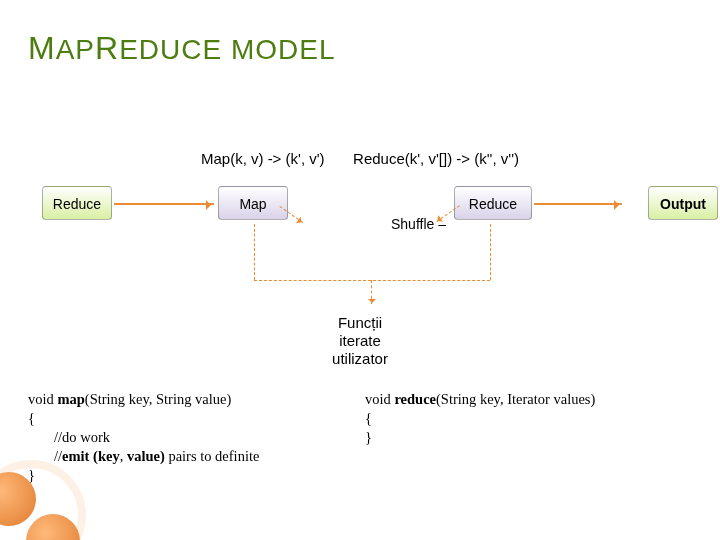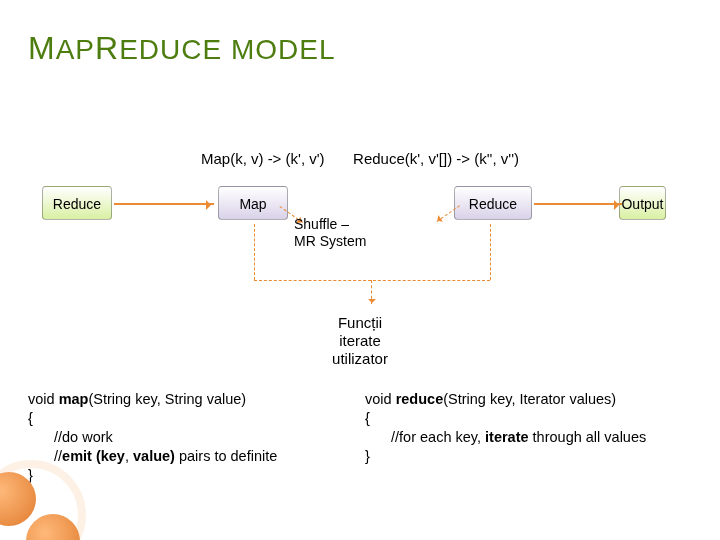--- a/index.html
+++ b/index.html
@@ -10,43 +10,43 @@
   .title .big { font-size: 32px; }
 
   .sig-row { position: absolute; top: 150px; left: 0; width: 720px; text-align: center; }
   .sig { font-size: 15px; margin: 0 12px; display: inline-block; }
 
   .flow { position: absolute; top: 186px; left: 0; width: 720px; height: 66px; }
   .box { position: absolute; top: 0; height: 34px; line-height: 34px; text-align: center; border-radius: 4px; font-size: 14px; border: 1px solid rgba(0,0,0,.3); }
   .input  { left: 42px;  width: 70px; background: linear-gradient(#fff,#d9f0a3); }
   .map    { left: 218px; width: 70px; background: linear-gradient(#fff,#d9d2e9); }
   .reduce { left: 454px; width: 78px; background: linear-gradient(#fff,#d9d2e9); }
-  .output { left: 619px; width: 47px; background: linear-gradient(#fff,#d9f0a3); }
+  .output { left: 648px; width: 70px; background: linear-gradient(#fff,#d9f0a3); font-weight: bold; }
 
-  .shuffle { position: absolute; top: 30px; left: 294px; width: 152px; text-align: left; font-size: 14px; line-height: 17px; }
+  .shuffle { position: absolute; top: 30px; left: 294px; width: 152px; text-align: right; font-size: 14px; line-height: 17px; }
 
   .hline { position: absolute; top: 17px; height: 0; border-top: 2px solid #eb8c34; }
   .hline::after { content: ""; position: absolute; right: -2px; top: -5px; border: 5px solid transparent; border-left-color: #eb8c34; }
   .l1 { left: 114px; width: 100px; }
   .l2 { left: 534px; width: 88px;  }
 
   .y-arrow { position: absolute; border-top: 1.5px dashed #eb8c34; }
   .y-arrow::after { content: ""; position: absolute; right: -3px; top: -4px; border: 4px solid transparent; border-left-color: #eb8c34; }
   .ya1 { left: 280px; top: 20px;  width: 28px; transform: rotate(35deg);  transform-origin: left top; }
   .ya2 { left: 460px; top: 20px;  width: 28px; transform: rotate(145deg); transform-origin: left top; }
 
   .down1 { position: absolute; left: 254px; top: 38px; width: 0; height: 56px; border-left: 1.5px dashed #eb8c34; }
   .down2 { position: absolute; left: 490px; top: 38px; width: 0; height: 56px; border-left: 1.5px dashed #eb8c34; }
   .bridge { position: absolute; left: 254px; top: 94px; width: 236px; height: 0; border-top: 1.5px dashed #eb8c34; }
   .downv  { position: absolute; left: 371px; top: 94px; width: 0; height: 24px; border-left: 1.5px dashed #eb8c34; }
   .downv::after { content: ""; position: absolute; left: -4px; bottom: -3px; border: 4px solid transparent; border-top-color: #eb8c34; }
 
   .funcdef { position: absolute; top: 314px; left: 0; width: 720px; text-align: center; font-size: 15px; line-height: 18px; }
 
-  .code-row { position: absolute; top: 390px; left: 28px; right: 44px; display: flex; gap: 26px; font-size: 14.5px; line-height: 19px; }
+  .code-row { position: absolute; top: 390px; left: 28px; right: 44px; display: flex; gap: 26px; font-size: 14.5px; line-height: 19px; font-family: Liberation Serif, serif; }
   .code-col { flex: 1; white-space: pre; }
   .code-col .indent { padding-left: 26px; display: block; }
   b { font-weight: 700; }
 
   .dot { position: absolute; width: 54px; height: 54px; border-radius: 50%; background: radial-gradient(circle at 35% 35%, #ffb97a, #e07b2e); }
   .dot1 { left: -18px; bottom: 14px; }
   .dot2 { left: 26px;  bottom: -28px; }
   .halo { position: absolute; left: -24px; bottom: -30px; width: 110px; height: 110px; border-radius: 50%; border: 8px solid rgba(235,140,52,.12); }
 </style>
 </head>
@@ -69,40 +69,39 @@
     <div class="box reduce">Reduce</div>
     <div class="box output">Output</div>
 
     <div class="hline l1"></div>
     <div class="hline l2"></div>
     <div class="y-arrow ya1"></div>
     <div class="y-arrow ya2"></div>
 
     <div class="shuffle">
       <div>Shuffle –</div>
-      <div>MR System</div>
     </div>
 
     <div class="down1"></div>
     <div class="down2"></div>
     <div class="bridge"></div>
     <div class="downv"></div>
   </div>
 
   <div class="funcdef">
     <div>Funcții</div>
     <div>iterate</div>
     <div>utilizator</div>
   </div>
 
   <div class="code-row">
     <div class="code-col"><span>void </span><b>map</b><span>(String key, String value)</span>
 <span>{</span>
 <span class="indent">//do work</span><span class="indent"><span>//</span><b>emit (key</b><span>, </span><b>value)</b><span> pairs to definite</span></span><span>}</span></div>
     <div class="code-col"><span>void </span><b>reduce</b><span>(String key, Iterator values)</span>
 <span>{</span>
-<span class="indent"><span>//for each key, </span><b>iterate</b><span> through all values</span></span><span>}</span></div>
+<span>}</span></div>
   </div>
 
   <div class="halo"></div>
   <div class="dot dot1"></div>
   <div class="dot dot2"></div>
 </div>
 
 </body></html>

